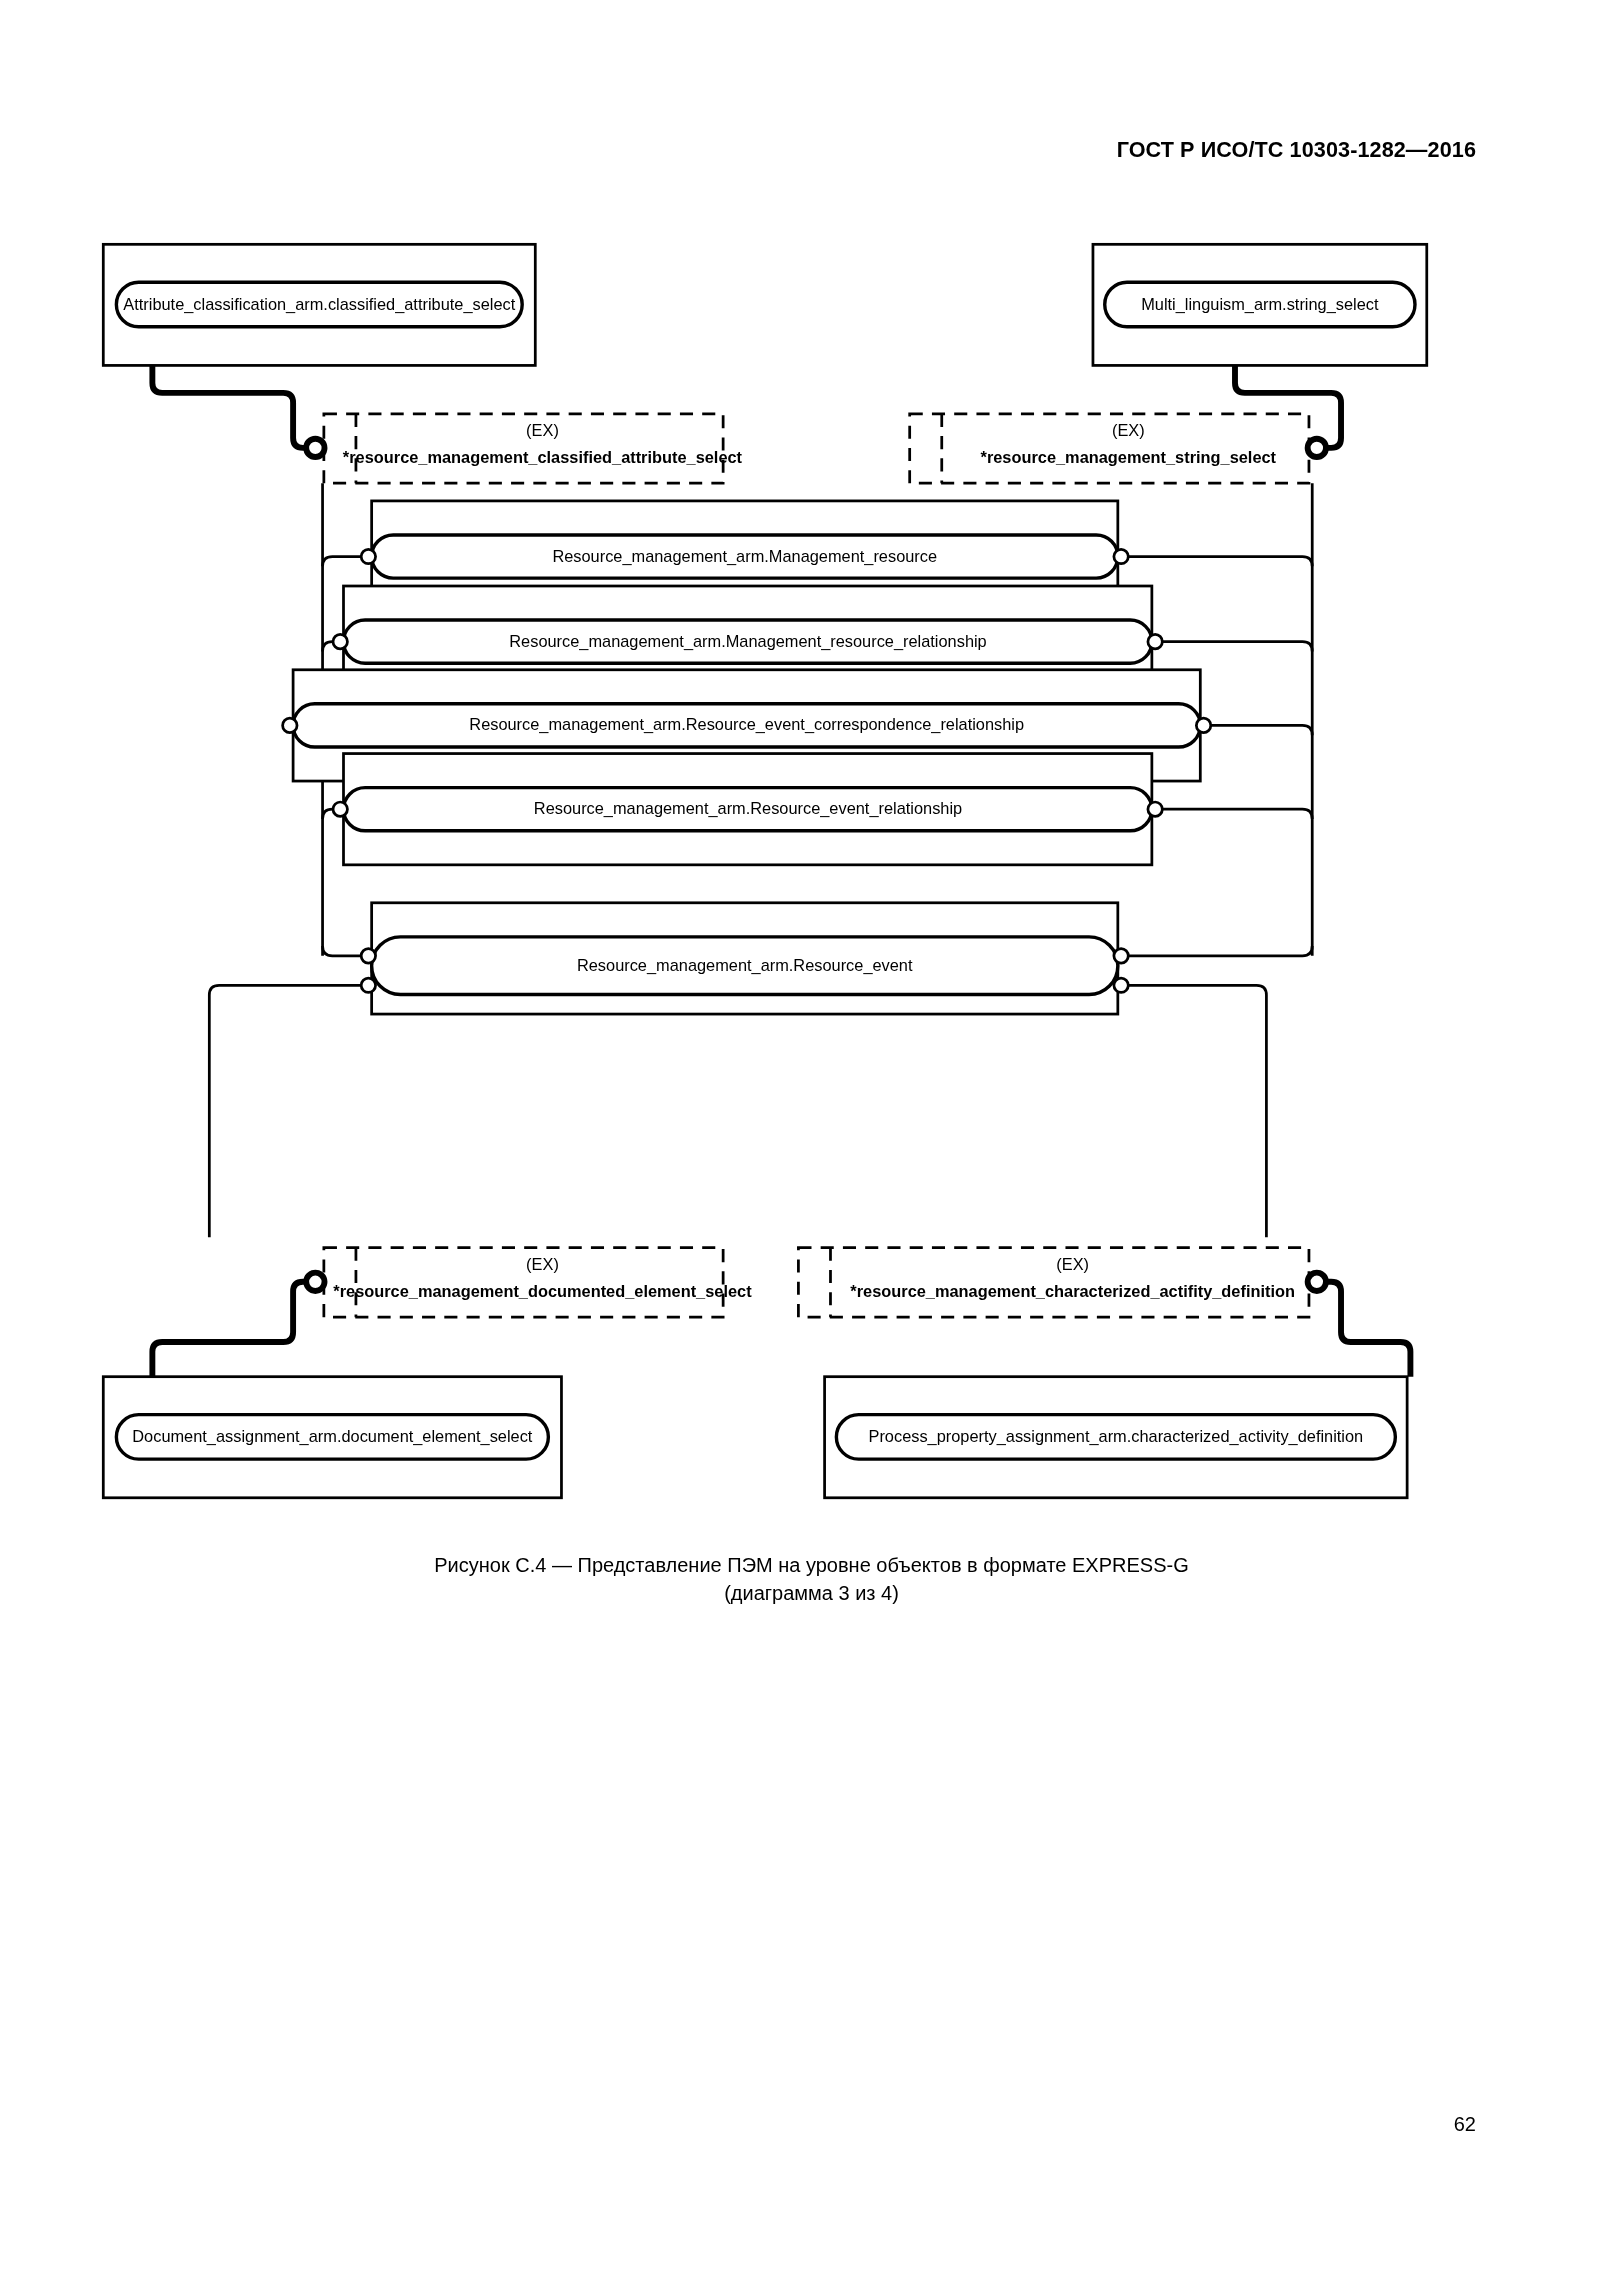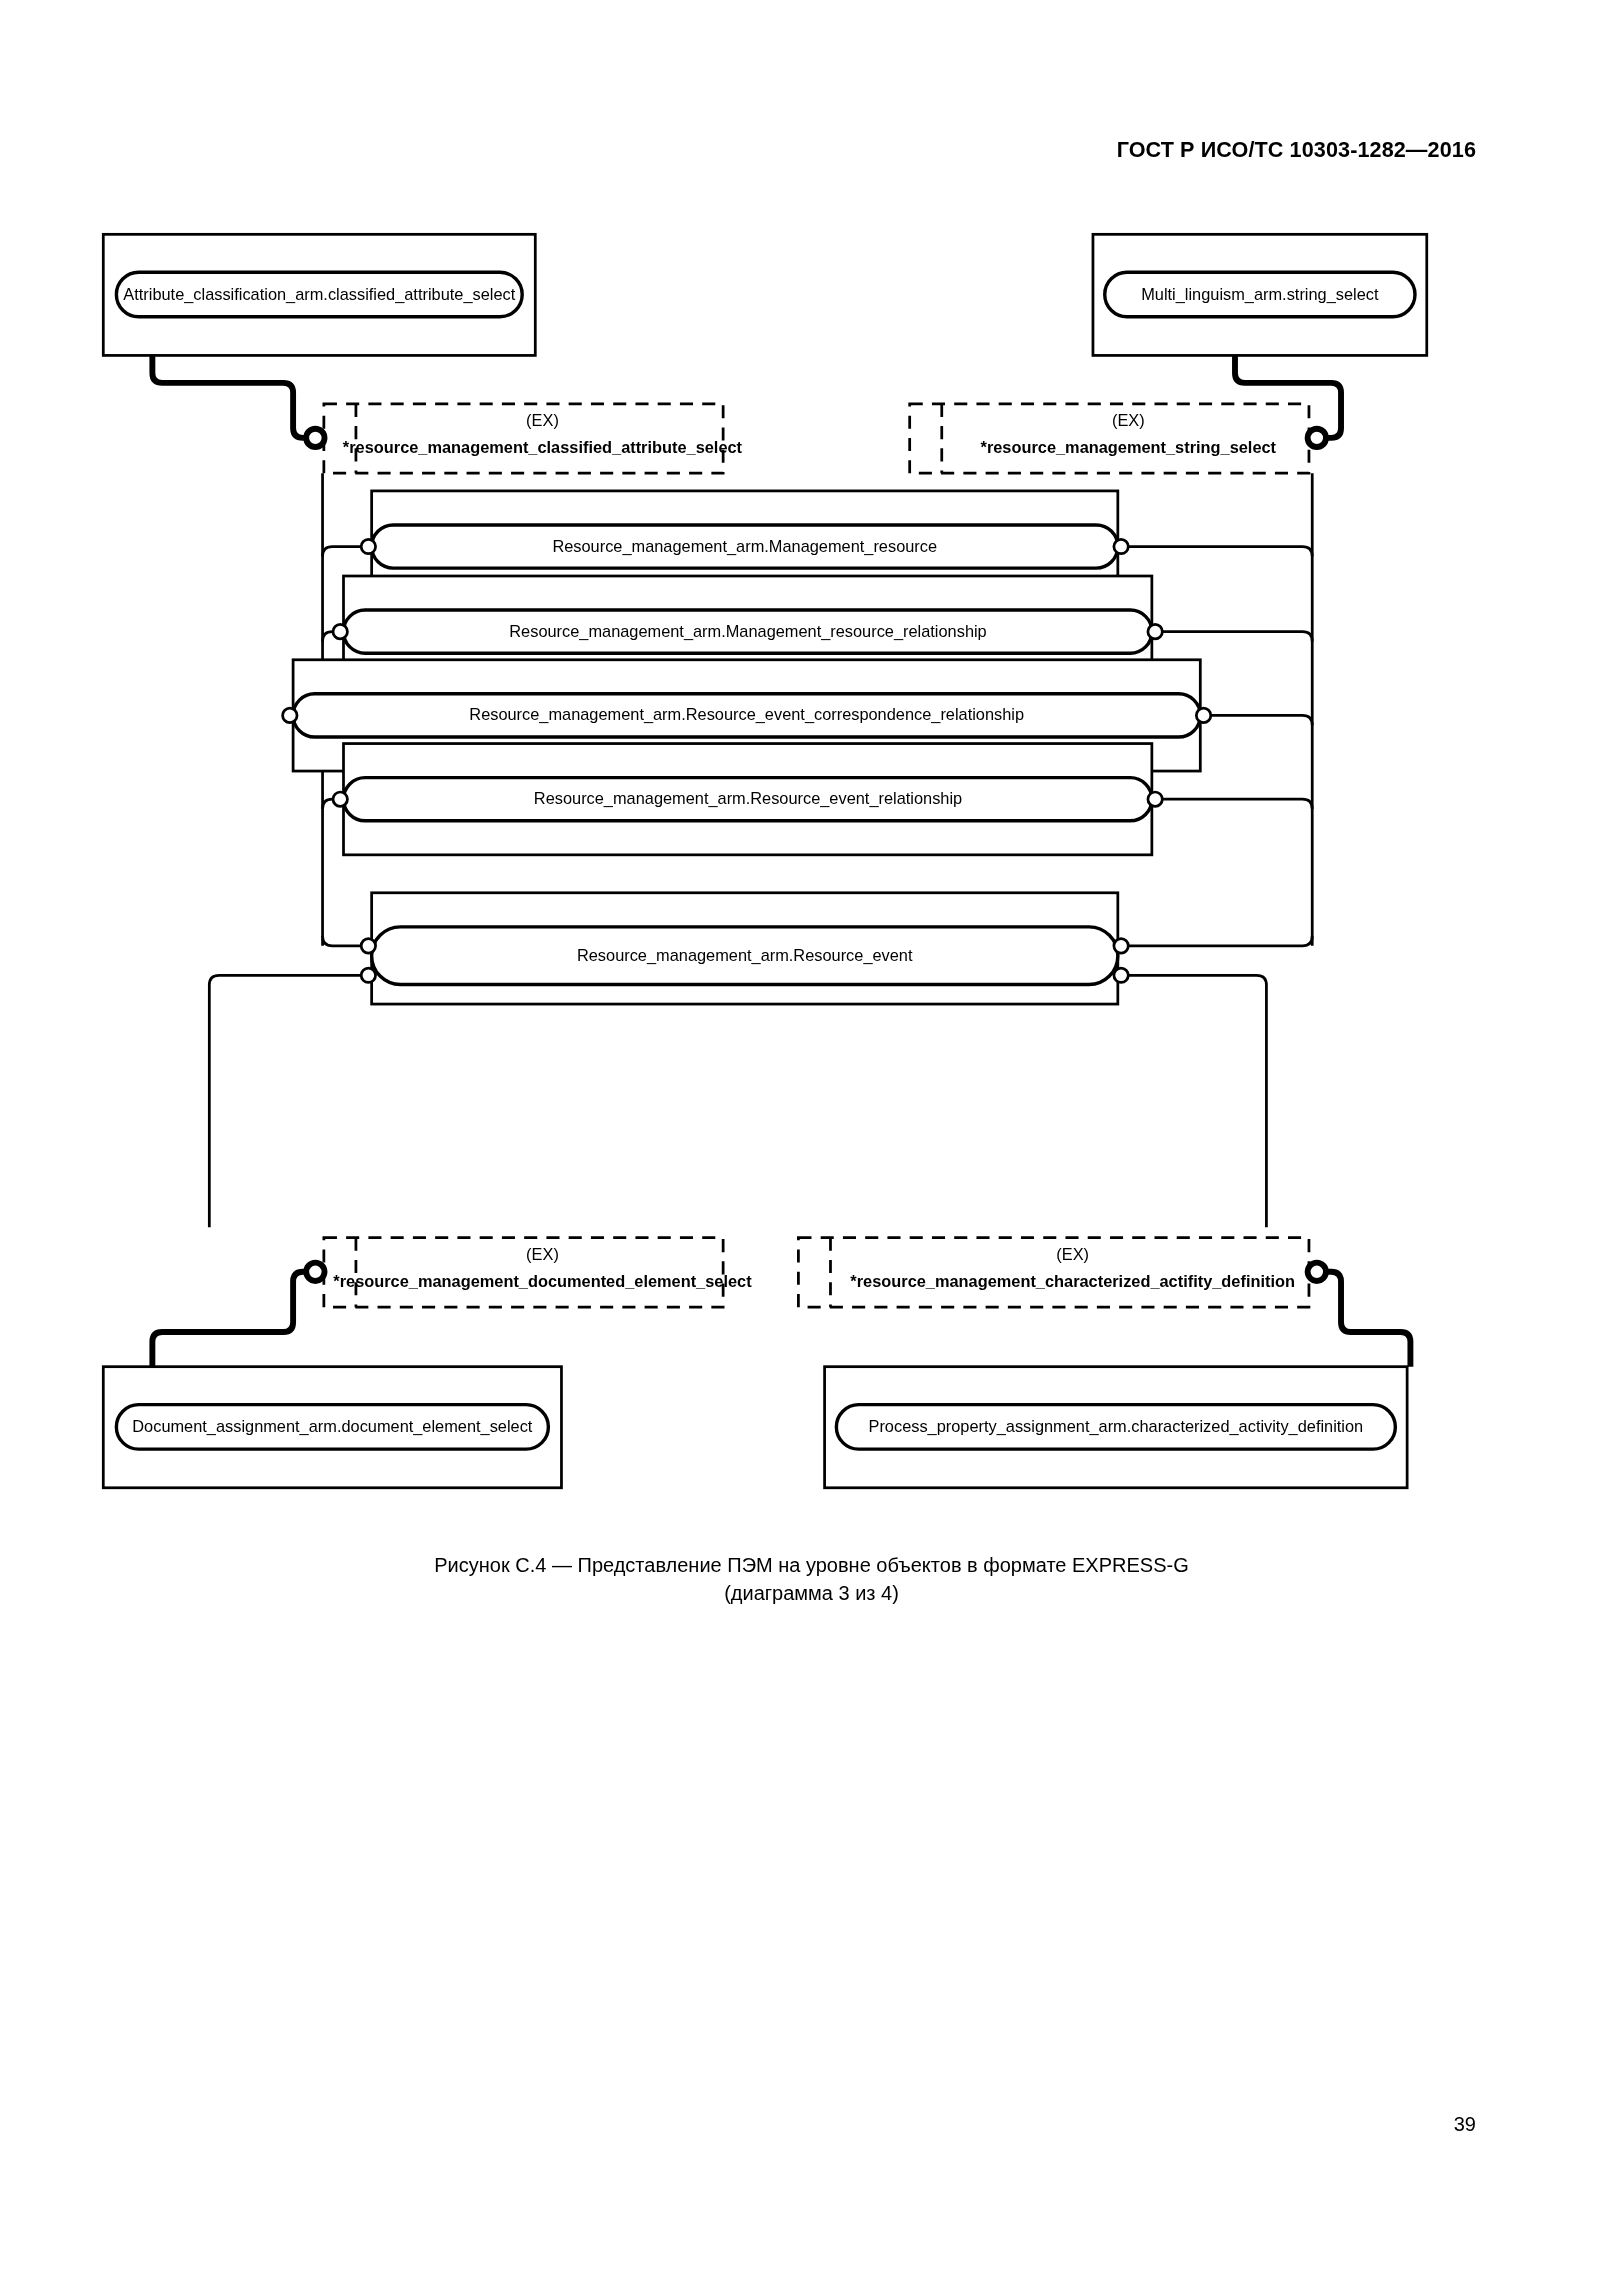--- a/index.html
+++ b/index.html
@@ -24,21 +24,21 @@
     font-size: 21.6px;
     font-weight: bold;
     letter-spacing: 0.1px;
     white-space: nowrap;
     margin-left: 17px;
   }
 
   
   .figure-wrap {
     position: absolute;
-    top: 216px;
+    top: 226px;
     left: 98px;
     width: 1427px;
     height: 1296px;
   }
   .figure-wrap svg {
     display: block;
     width: 1427px;
     height: 1296px;
     overflow: visible;
   }
@@ -277,14 +277,14 @@
   </g>
 
 </svg>
 </div>
 
 <div class="figure-caption">
   <span class="cap-line">Рисунок С.4 — Представление ПЭМ на уровне объектов в формате EXPRESS-G</span>
   <span class="cap-line">(диаграмма 3 из 4)</span>
 </div>
 
-<div class="page-number">39</div>
+<div class="page-number">62</div>
 
 
 </body></html>

